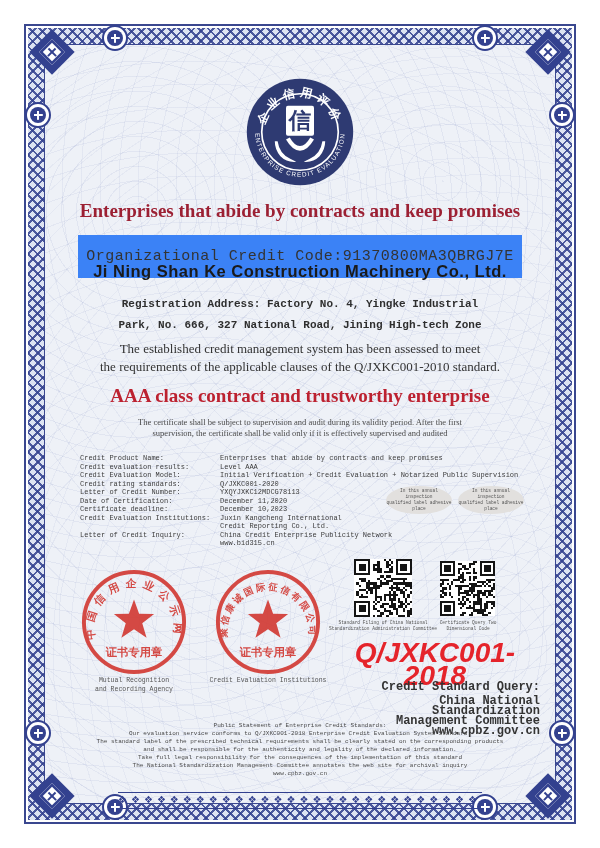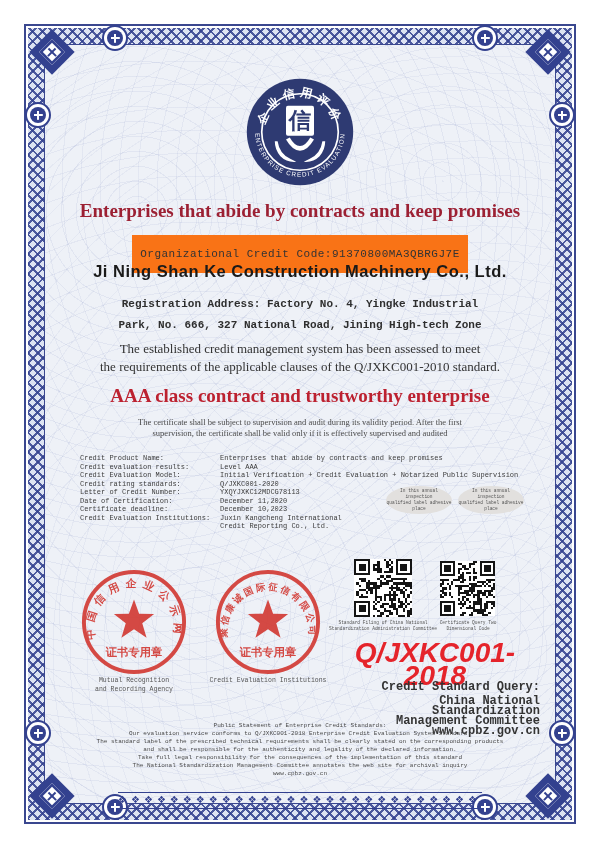--- a/index.html
+++ b/index.html
@@ -35,22 +35,22 @@
     letter-spacing:4px;white-space:nowrap;}
 
   
   .emblem{position:absolute;left:244px;top:76px;width:112px;height:112px;}
 
   
   .abs{position:absolute;}
   .center{left:60px;width:480px;text-align:center;}
   .title-main{top:200px;font-family:"Liberation Serif",serif;font-weight:bold;font-size:19px;color:#9c2033;}
   .code-line{top:235px;}
-  .code-line span{display:inline-block;background:#f97316;padding:13px 8px;
-    font-family:"Liberation Mono",monospace;font-size:11px;color:#333;letter-spacing:.5px;}
+  .code-line span{display:inline-block;background:#3b82f6;padding:13px 8px;
+    font-family:"Liberation Mono",monospace;font-size:15px;color:#333;letter-spacing:.5px;}
   .company{top:262px;font-weight:bold;font-size:16.5px;color:#1a1a1a;letter-spacing:.5px;}
   .address{top:294px;font-family:"Liberation Mono",monospace;font-weight:bold;font-size:11px;
     line-height:21px;color:#2e2e2e;}
   .assessment{top:340px;font-family:"Liberation Serif",serif;font-size:13px;line-height:18px;color:#333;}
   .grade-title{top:385px;font-family:"Liberation Serif",serif;font-weight:bold;font-size:19px;color:#bc2130;text-align:center;}
   .supervision{top:417px;font-family:Liberation Serif, serif;font-size:8.5px;line-height:11px;color:#4a4a4a;}
 
   
   .details{position:absolute;left:80px;top:454px;width:470px;
     font-family:"Liberation Mono",monospace;font-size:7px;line-height:8.5px;color:#3c3c3c;}
@@ -180,20 +180,25 @@
         <div class="val">December 11,2020</div>
       </div>
     <div class="row">
         <div class="lbl">Certificate deadline:</div>
         <div class="val">December 10,2023</div>
       </div>
     <div class="row">
         <div class="lbl">Credit Evaluation Institutions:</div>
         <div class="val">Juxin Kangcheng International
 Credit Reporting Co., Ltd.</div>
+      </div>
+    <div class="row">
+        <div class="lbl">Letter of Credit Inquiry:</div>
+        <div class="val">China Credit Enterprise Publicity Network
+www.bid315.cn</div>
       </div>
   </div>
 
   <div class="oval o1">
     <div>In this annual inspection</div>
     <div>qualified label adhesive place</div>
   </div>
   <div class="oval o2">
     <div>In this annual inspection</div>
     <div>qualified label adhesive place</div>

